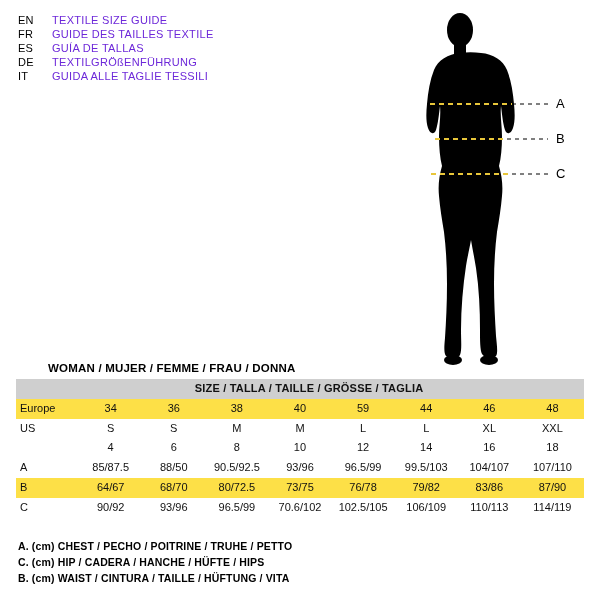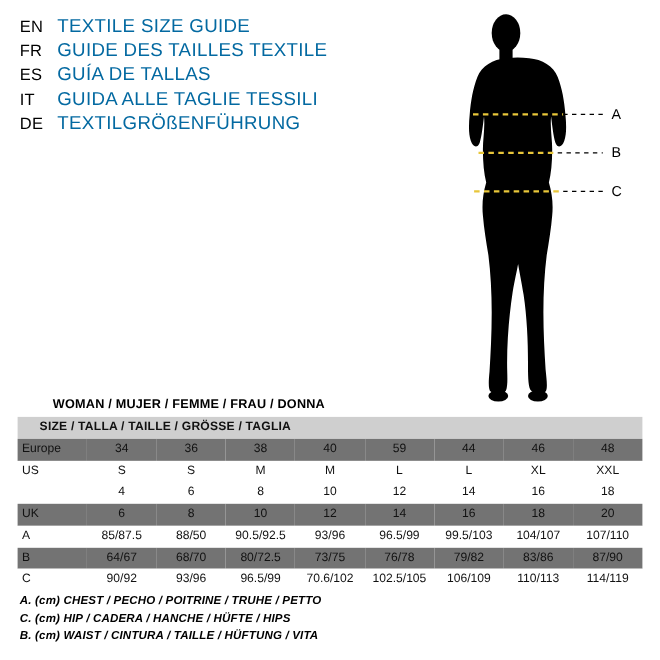--- a/index.html
+++ b/index.html
@@ -23,28 +23,28 @@
     left: 18px;
     width: 300px;
   }
   .lang-row {
     display: flex;
     align-items: baseline;
     margin-bottom: 2px;
   }
   .lang-code {
     width: 34px;
-    font-size: 15px;
+    font-size: 11px;
     letter-spacing: 0.2px;
     color: #000;
   }
   .lang-title {
-    font-size: 17px;
+    font-size: 11px;
     letter-spacing: 0.3px;
-    color: #0369a1;
+    color: #6d28d9;
     white-space: nowrap;
   }
 
   
   .figure-wrap {
     position: absolute;
     top: 8px;
     right: 10px;
     width: 200px;
     height: 360px;
@@ -75,69 +75,68 @@
     padding: 3px 2px;
     text-align: center;
     color: #111;
     line-height: 1.25;
   }
   table.size-table td.label {
     text-align: left;
     padding-left: 4px;
     width: 58px;
   }
-  tr.row-grey td { background: #737373; }
+  tr.row-grey td { background: #fde047; }
   tr.row-white td { background: #ffffff; margin-left: 10px; }
   tr.row-head td {
     background: #cfcfcf;
     font-weight: bold;
-    text-align: left;
+    text-align: center;
     padding-left: 20px;
     letter-spacing: 0.2px;
   }
 
   
   .legend {
     position: absolute;
     left: 18px;
     top: 540px;
     width: 560px;
   }
   .legend-line {
     font-size: 10.5px;
     font-weight: bold;
     letter-spacing: 0.15px;
     margin-bottom: 4px;
     color: #000;
-    font-style: italic;
   }
 </style>
 </head>
 <body>
 
 <div class="lang-block">
   <div class="lang-row">
     <div class="lang-code">EN</div>
     <div class="lang-title">TEXTILE SIZE GUIDE</div>
   </div>
   <div class="lang-row">
     <div class="lang-code">FR</div>
     <div class="lang-title">GUIDE DES TAILLES TEXTILE</div>
   </div>
   <div class="lang-row">
     <div class="lang-code">ES</div>
     <div class="lang-title">GUÍA DE TALLAS</div>
   </div>
   <div class="lang-row">
+    <div class="lang-code">DE</div>
+    <div class="lang-title">TEXTILGRÖßENFÜHRUNG</div>
+  </div>
+  <div class="lang-row">
     <div class="lang-code">IT</div>
     <div class="lang-title">GUIDA ALLE TAGLIE TESSILI</div>
-  </div>
-  <div class="lang-row">
-    <div class="lang-code">DE</div>
-    <div class="lang-title">TEXTILGRÖßENFÜHRUNG</div>
   </div>
 </div>
 
 <div class="figure-wrap">
   <svg width="200" height="360" viewBox="0 0 200 360" xmlns="http://www.w3.org/2000/svg">
     <g>
 
       <ellipse cx="70" cy="22" rx="13" ry="17" fill="#000"></ellipse>
 
       <rect x="64" y="36" width="12" height="12" fill="#000"></rect>
@@ -233,31 +232,20 @@
         <td class="label"></td>
         <td>4</td>
         <td>6</td>
         <td>8</td>
         <td>10</td>
         <td>12</td>
         <td>14</td>
         <td>16</td>
         <td>18</td>
       </tr>
-      <tr class="row-grey">
-        <td class="label">UK</td>
-        <td>6</td>
-        <td>8</td>
-        <td>10</td>
-        <td>12</td>
-        <td>14</td>
-        <td>16</td>
-        <td>18</td>
-        <td>20</td>
-      </tr>
       <tr class="row-white">
         <td class="label">A</td>
         <td>85/87.5</td>
         <td>88/50</td>
         <td>90.5/92.5</td>
         <td>93/96</td>
         <td>96.5/99</td>
         <td>99.5/103</td>
         <td>104/107</td>
         <td>107/110</td>

